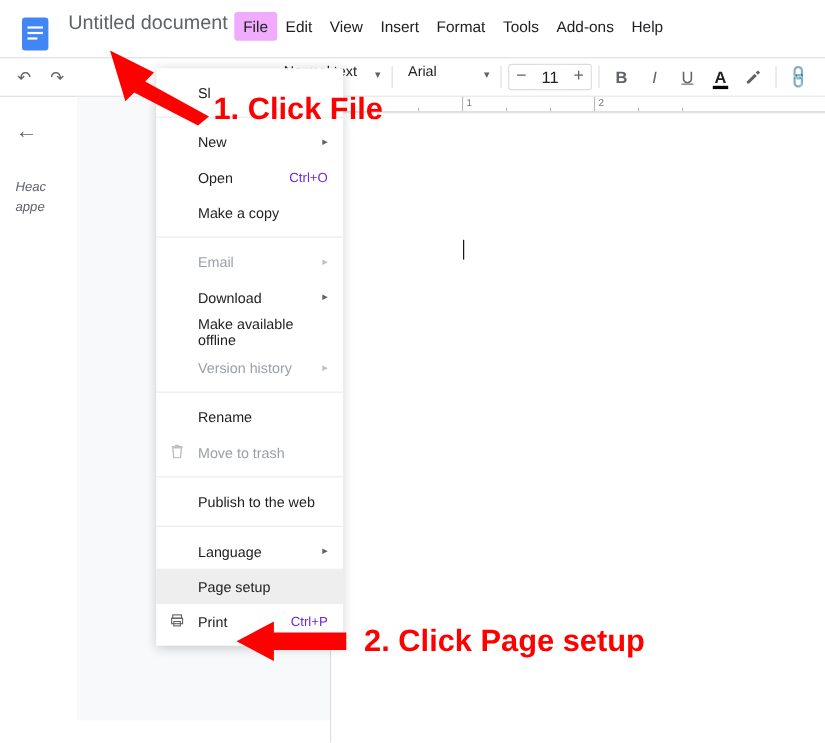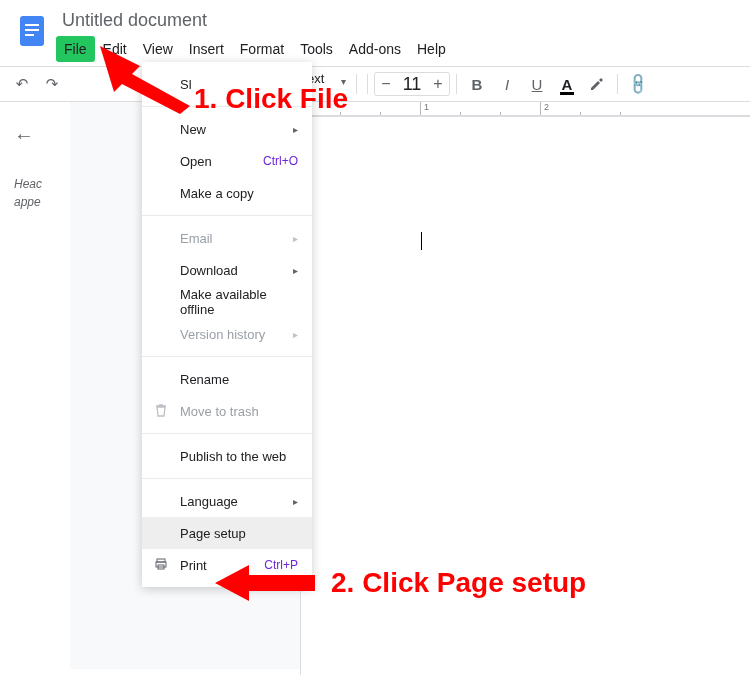--- a/index.html
+++ b/index.html
@@ -1,31 +1,31 @@
 <!DOCTYPE html>
 <html><head>
 <meta charset="utf-8">
 <style>
 * { box-sizing: border-box; margin: 0; padding: 0; font-family: Arial, sans-serif; }
 body { width: 750px; height: 675px; overflow: hidden; background: #fff; position: relative; }
 .topbar { display: flex; align-items: flex-start; padding: 8px 8px 0 8px; }
 .doc-icon { width: 36px; height: 36px; margin: 4px 6px 0 6px; }
-.title-area { display: flex; flex-direction: column; }
+.title-area { display: flex; }
 .doc-title { font-size: 18px; color: #5f6368; padding: 2px 6px; }
 .menubar { display: flex; gap: 0; margin-top: 3px; }
 .menu-item { font-size: 14px; color: #202124; padding: 5px 8px; cursor: pointer; border-radius: 3px; }
-.menu-item.active { background: #22c55e; }
+.menu-item.active { background: #f0abfc; }
 .toolbar { display: flex; align-items: center; height: 36px; border-top: 1px solid #dadce0; border-bottom: 1px solid #dadce0; margin-top: 4px; padding: 0 8px; gap: 2px; position: relative; }
 .tb-btn { width: 28px; height: 28px; display: flex; align-items: center; justify-content: center; color: #5f6368; font-size: 15px; cursor: pointer; border-radius: 3px; }
 .tb-sep { width: 1px; height: 20px; background: #dadce0; margin: 0 4px; }
 .tb-select { height: 26px; padding: 0 18px 0 8px; font-size: 13px; color: #202124; border: none; background: transparent; cursor: pointer; position: relative; }
 .tb-select::after { content: "▾"; position: absolute; right: 4px; top: 5px; font-size: 10px; color: #5f6368; }
 .fontsize-group { display: flex; align-items: center; border: 1px solid #dadce0; border-radius: 3px; height: 24px; }
 .fontsize-btn { width: 22px; height: 22px; display: flex; align-items: center; justify-content: center; cursor: pointer; color: #5f6368; font-size: 16px; }
-.fontsize-val { width: 30px; height: 22px; text-align: center; font-size: 18px; color: #202124; border: none; outline: none; }
+.fontsize-val { width: 30px; height: 22px; text-align: center; font-size: 15px; color: #202124; border: none; outline: none; }
 .tb-gap { width: 180px; }
 .workspace { display: flex; height: calc(100% - 108px); position: relative; }
 .outline { width: 70px; min-width: 70px; border-right: none; padding: 20px 8px 0 14px; }
 .outline-back { color: #5f6368; font-size: 20px; margin-bottom: 30px; cursor: pointer; }
 .outline-text { font-size: 12px; color: #5f6368; line-height: 1.5; font-style: italic; }
 .ruler-area { flex: 1; position: relative; background: #f8f9fa; }
 .hruler { height: 14px; background: #fff; border-bottom: 1px solid #dadce0; position: relative; margin-left: 230px; }
 .hruler-mark { position: absolute; top: 0; height: 100%; border-left: 1px solid #b8b8b8; font-size: 9px; color: #777; padding-left: 3px; }
 .hruler-dot { position: absolute; top: 10px; width: 1px; height: 3px; background: #b8b8b8; }
 .page { position: absolute; left: 230px; top: 14px; width: 520px; height: 800px; background: #fff; border: 1px solid #dadce0; }
@@ -69,20 +69,21 @@
     </div>
   </div>
 </div>
 
 <div class="toolbar">
   <div class="tb-btn">↶</div>
   <div class="tb-btn">↷</div>
   <div class="tb-gap"></div>
   <div class="tb-select" style="width:100px"><span>Normal text</span></div>
   <div class="tb-sep"></div>
+  <div class="tb-select" style="width:86px"><span>Arial</span></div>
   <div class="tb-sep"></div>
   <div class="fontsize-group">
     <div class="fontsize-btn">−</div>
     <input class="fontsize-val" value="11" style="">
     <div class="fontsize-btn">+</div>
   </div>
   <div class="tb-sep"></div>
   <div class="tb-btn">
       <b>B</b>
     </div>

